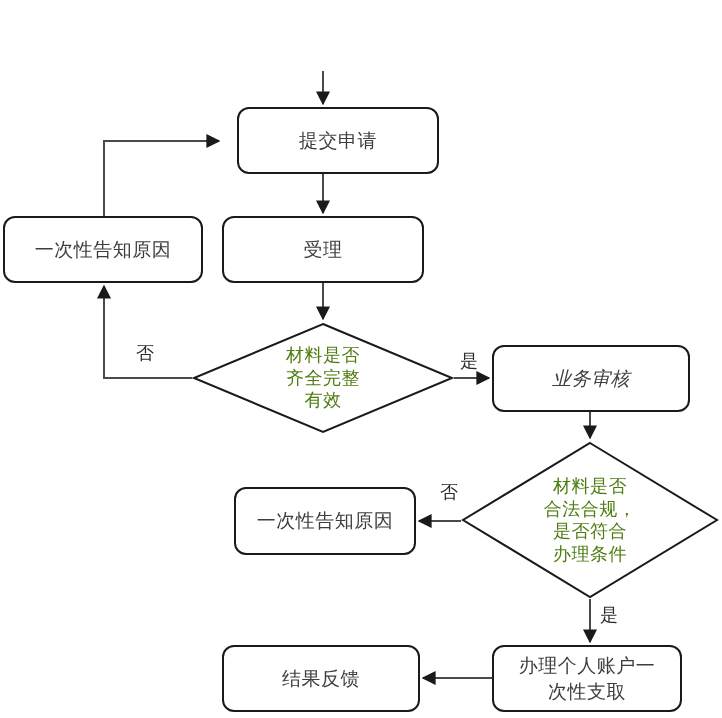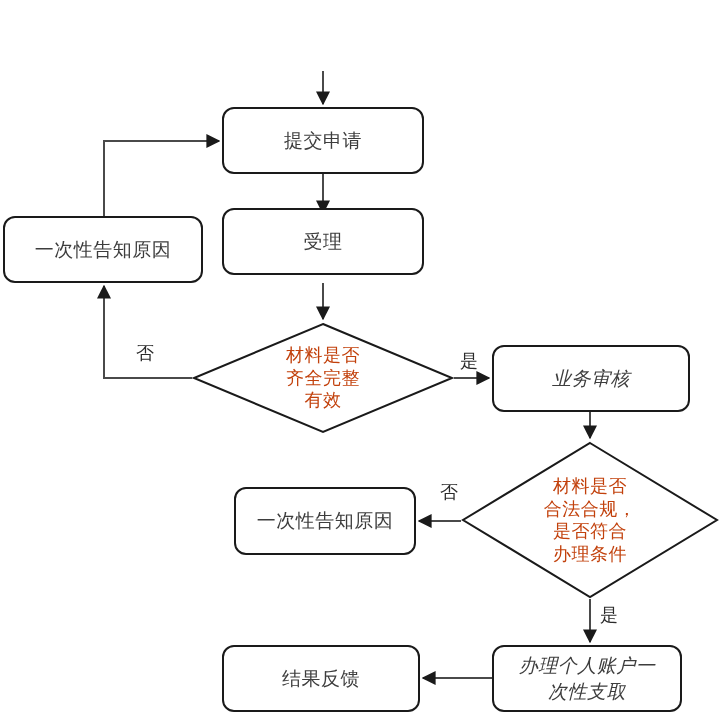--- a/index.html
+++ b/index.html
@@ -49,21 +49,21 @@
   }
   .decision .dia-svg {
     position: absolute;
     left: 0;
     top: 0;
     width: 100%;
     height: 100%;
   }
   .decision .label {
     position: relative;
-    color: #c2410c;
+    color: #4d7c0f;
     font-size: 18px;
     line-height: 1.25;
     letter-spacing: 0.5px;
     white-space: pre-line;
     z-index: 2;
   }
   .edge-label {
     position: absolute;
     color: #2b2b2b;
     font-size: 18px;
@@ -100,25 +100,25 @@
 
       <path d="M 461 521 L 419 521"></path>
 
       <path d="M 590 599 L 590 642"></path>
 
       <path d="M 492 678 L 423 678"></path>
     </g>
   </svg>
 
 
-  <div class="node proc" style="left:222px; top:107px; width:202px; height:67px;">
+  <div class="node proc" style="left:237px; top:107px; width:202px; height:67px;">
     <span class="label">提交申请</span>
   </div>
 
-  <div class="node proc" style="left:222px; top:208px; width:202px; height:67px;">
+  <div class="node proc" style="left:222px; top:216px; width:202px; height:67px;">
     <span class="label">受理</span>
   </div>
 
   <div class="node proc" style="left:3px; top:216px; width:200px; height:67px;">
     <span class="label">一次性告知原因</span>
   </div>
 
   <div class="node decision" style="left:192px; top:322px; width:262px; height:112px;">
     <svg class="dia-svg" viewBox="0 0 262 112" preserveAspectRatio="none">
       <polygon points="131,2 260,56 131,110 2,56" fill="#ffffff" stroke="#1a1a1a" stroke-width="2"></polygon>
@@ -139,21 +139,21 @@
     <span class="label">材料是否
 合法合规，
 是否符合
 办理条件</span>
   </div>
 
   <div class="node proc" style="left:234px; top:487px; width:182px; height:68px;">
     <span class="label">一次性告知原因</span>
   </div>
 
-  <div class="node proc" style="left:492px; top:645px; width:190px; height:67px;font-style:italic;">
+  <div class="node proc" style="left:492px; top:645px; width:190px; height:67px;">
     <span class="label">办理个人账户一
 次性支取</span>
   </div>
 
   <div class="node proc" style="left:222px; top:645px; width:198px; height:67px;">
     <span class="label">结果反馈</span>
   </div>
 
   <span class="edge-label" style="left:136px; top:344px;">否</span>
   <span class="edge-label" style="left:460px; top:352px;">是</span>

